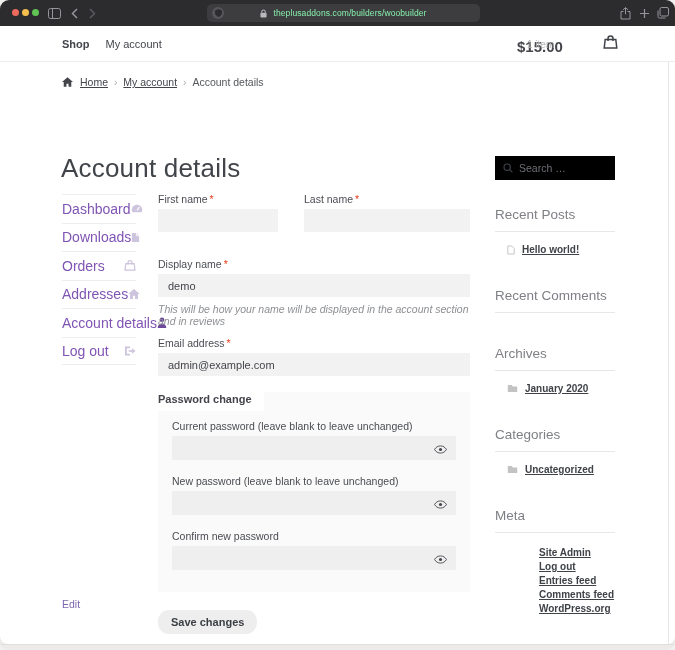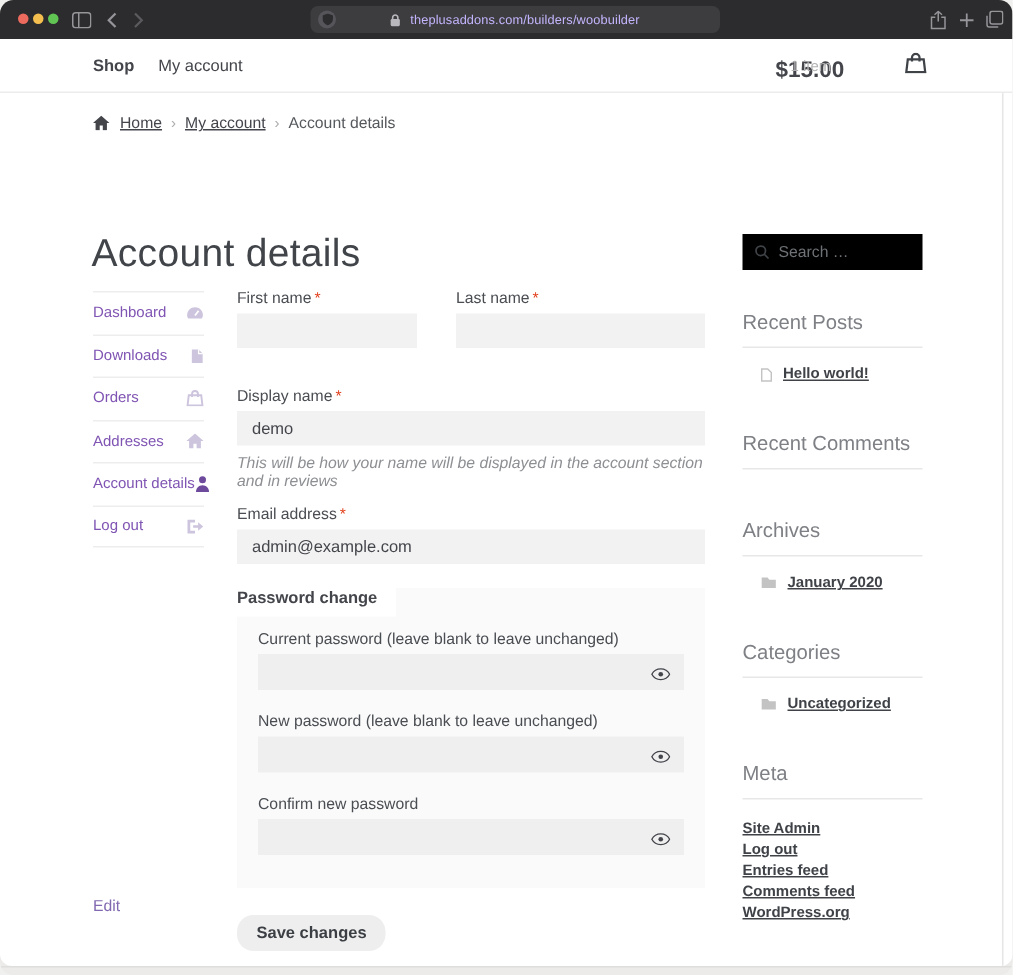--- a/index.html
+++ b/index.html
@@ -9,21 +9,21 @@
   
   .chrome { position:absolute; top:0; left:0; right:0; height:26px; background:#2c2c2e; }
   .lights { position:absolute; left:12px; top:9px; display:flex; gap:3px; }
   .light { width:7px; height:7px; border-radius:50%; }
   .light.red{ background:#ec6a5e; } .light.yellow{ background:#f5bf4f; } .light.green{ background:#61c554; }
   .chrome-ic { position:absolute; top:6px; color:#95959a; display:flex; align-items:center; justify-content:center; width:16px; height:14px; }
   .chrome-ic svg { display:block; }
   .chev-fwd { color:#5b5b5f; }
   .urlbar { position:absolute; left:207px; top:4px; width:273px; height:18px; background:#3d3d40; border-radius:5px; display:flex; align-items:center; justify-content:center; }
   .shield-wrap { position:absolute; left:5px; top:3px; width:12px; height:12px; background:#55555a; border-radius:50%; display:flex; align-items:center; justify-content:center; color:#2c2c2e; }
-  .url-center { display:flex; align-items:center; gap:6px; color:#c4b5fd; }
+  .url-center { display:flex; align-items:center; gap:6px; color:#86efac; }
   .url-text { font-size:8.5px; letter-spacing:.1px; }
   .lock-ic { color:#b9b9bd; display:flex; }
 
   
   .content { position:absolute; top:26px; left:0; right:0; bottom:6px; background:#fff; border-radius:0 0 8px 8px; overflow:hidden; }
   .scroll-gutter { position:absolute; top:0; bottom:0; right:0; width:7px; border-left:1px solid #e6e6e6; background:#fff; }
 
   
   .store-header { position:absolute; top:0; left:0; right:0; height:36px; border-bottom:1px solid #ececec; background:#fff; }
   .store-nav { position:absolute; left:62px; top:0; height:36px; display:flex; align-items:center; gap:16px; }
@@ -40,21 +40,21 @@
   .breadcrumb .sep { color:#adadad; font-size:10px; }
   .breadcrumb .current { color:#55585c; }
 
   
   .page-title { position:absolute; left:61px; top:127px; font-size:26px; font-weight:300; color:#41454a; letter-spacing:.2px; }
 
   
   .acct-nav { position:absolute; left:62px; top:168px; width:74px; }
   .acct-nav a { display:flex; align-items:center; justify-content:space-between; height:28.5px; border-top:1px solid #ededed; text-decoration:none; }
   .acct-nav a:last-child { border-bottom:1px solid #ededed; }
-  .acct-nav .lbl { font-size:10px; color:#7f54b3; white-space:nowrap; }
+  .acct-nav .lbl { font-size:14px; color:#7f54b3; white-space:nowrap; }
   .acct-nav .ic { color:#cdc4dd; display:flex; }
   .acct-nav a.active .ic { color:#6d4a9c; }
 
   
   .form-col { position:absolute; left:158px; top:167px; width:312px; }
   .f-label { font-size:10.5px; color:#4a4d52; margin-bottom:4px; }
   .req { color:#e2401c; margin-left:2px; }
   .t-input { width:100%; height:23px; background:#f2f2f2; border:0; outline:0; font-family:"Liberation Sans",sans-serif; font-size:11px; color:#43454b; padding:0 10px; border-radius:0; }
   .row-2 { display:flex; justify-content:space-between; }
   .fw-first { width:120px; } .fw-last { width:166px; }
@@ -80,21 +80,21 @@
   .search-box input::placeholder { color:#6e7175; opacity:1; }
   .search-ic { color:#3f4247; display:flex; }
   .widget { margin-top:33px; }
   .widget.first { margin-top:27px; }
   .w-title { font-size:13.5px; font-weight:400; color:#7e8085; }
   .w-rule { border:0; border-top:1px solid #e7e7e7; margin:9px 0 0 0; }
   .w-list { list-style:none; margin-top:12px;margin-left:12px; }
   .w-list li { display:flex; align-items:center; gap:7px; margin-bottom:6px; }
   .w-list .li-ic { color:#c3c3c3; display:flex; }
   .w-list a, .meta-list a { font-size:10px; font-weight:700; color:#3f4247; text-decoration:underline; }
-  .meta-list { list-style:none; margin-top:14px; }
+  .meta-list { list-style:none; margin-top:14px;margin-left:44px; }
   .meta-list li { margin-bottom:4px; line-height:8px; }
 
   
   .bottom-strip { position:absolute; left:0; right:0; bottom:0; height:6px; background:#ecebe9; border-top:1px solid #dededc; }
 </style>
 </head>
 <body>
 
 <div id="app">
 

